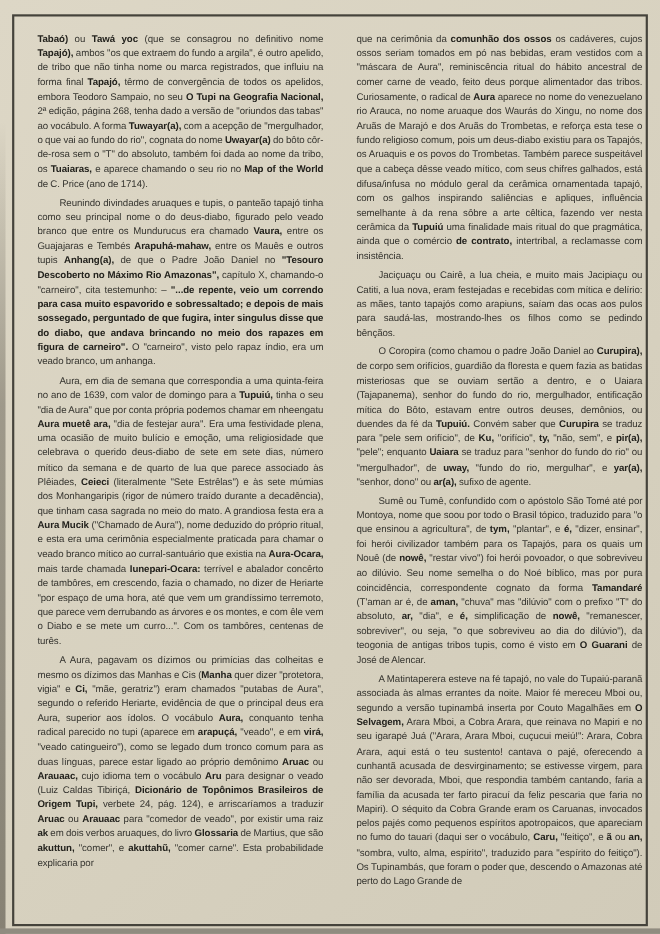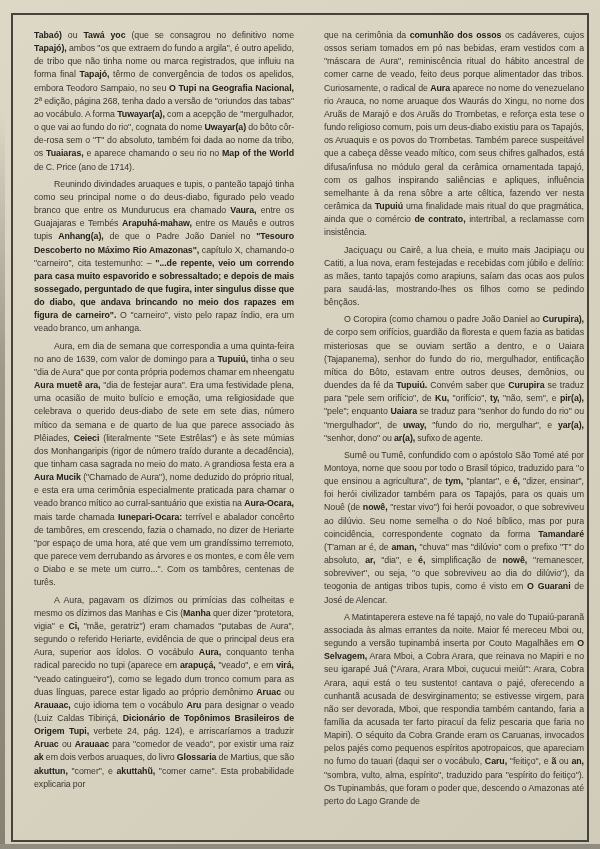--- a/index.html
+++ b/index.html
@@ -41,20 +41,20 @@
 <div class="scan">
   <div class="frame"></div>
   <div class="textcol left">
       <p class="para"><b>Tabaó)</b><span> ou </span><b>Tawá yoc</b><span> (que se consagrou no definitivo nome </span><b>Tapajó),</b><span> ambos "os que extraem do fundo a argila", é outro apelido, de tribo que não tinha nome ou marca registrados, que influiu na forma final </span><b>Tapajó,</b><span> têrmo de convergência de todos os apelidos, embora Teodoro Sampaio, no seu </span><b>O Tupi na Geografia Nacional,</b><span> 2ª edição, página 268, tenha dado a versão de "oriundos das tabas" ao vocábulo. A forma </span><b>Tuwayar(a),</b><span> com a acepção de "mergulhador, o que vai ao fundo do rio", cognata do nome </span><b>Uwayar(a)</b><span> do bôto côr-de-rosa sem o "T" do absoluto, também foi dada ao nome da tribo, os </span><b>Tuaiaras,</b><span> e aparece chamando o seu rio no </span><b>Map of the World</b><span> de C. Price (ano de 1714).</span></p>
       <p class="para indent"><span>Reunindo divindades aruaques e tupis, o panteão tapajó tinha como seu principal nome o do deus-diabo, figurado pelo veado branco que entre os Mundurucus era chamado </span><b>Vaura,</b><span> entre os Guajajaras e Tembés </span><b>Arapuhá-mahaw,</b><span> entre os Mauês e outros tupis </span><b>Anhang(a),</b><span> de que o Padre João Daniel no </span><b>"Tesouro Descoberto no Máximo Rio Amazonas",</b><span> capítulo X, chamando-o "carneiro", cita testemunho: – </span><b>"...de repente, veio um correndo para casa muito espavorido e sobressaltado; e depois de mais sossegado, perguntado de que fugira, inter singulus disse que do diabo, que andava brincando no meio dos rapazes em figura de carneiro".</b><span> O "carneiro", visto pelo rapaz índio, era um veado branco, um anhanga.</span></p>
       <p class="para indent"><span>Aura, em dia de semana que correspondia a uma quinta-feira no ano de 1639, com valor de domingo para a </span><b>Tupuiú,</b><span> tinha o seu "dia de Aura" que por conta própria podemos chamar em nheengatu </span><b>Aura muetê ara,</b><span> "dia de festejar aura". Era uma festividade plena, uma ocasião de muito bulício e emoção, uma religiosidade que celebrava o querido deus-diabo de sete em sete dias, número mítico da semana e de quarto de lua que parece associado às Plêiades, </span><b>Ceieci</b><span> (literalmente "Sete Estrêlas") e às sete múmias dos Monhangaripis (rigor de número traído durante a decadência), que tinham casa sagrada no meio do mato. A grandiosa festa era a </span><b>Aura Mucik</b><span> ("Chamado de Aura"), nome deduzido do próprio ritual, e esta era uma cerimônia especialmente praticada para chamar o veado branco mítico ao curral-santuário que existia na </span><b>Aura-Ocara,</b><span> mais tarde chamada </span><b>Iunepari-Ocara:</b><span> terrível e abalador concêrto de tambôres, em crescendo, fazia o chamado, no dizer de Heriarte "por espaço de uma hora, até que vem um grandíssimo terremoto, que parece vem derrubando as árvores e os montes, e com êle vem o Diabo e se mete um curro...". Com os tambôres, centenas de turês.</span></p>
       <p class="para indent"><span>A Aura, pagavam os dízimos ou primícias das colheitas e mesmo os dízimos das Manhas e Cis (</span><b>Manha</b><span> quer dizer "protetora, vigia" e </span><b>Ci,</b><span> "mãe, geratriz") eram chamados "putabas de Aura", segundo o referido Heriarte, evidência de que o principal deus era Aura, superior aos ídolos. O vocábulo </span><b>Aura,</b><span> conquanto tenha radical parecido no tupi (aparece em </span><b>arapuçá,</b><span> "veado", e em </span><b>virá,</b><span> "veado catingueiro"), como se legado dum tronco comum para as duas línguas, parece estar ligado ao próprio demônimo </span><b>Aruac</b><span> ou </span><b>Arauaac,</b><span> cujo idioma tem o vocábulo </span><b>Aru</b><span> para designar o veado (Luiz Caldas Tibiriçá, </span><b>Dicionário de Topônimos Brasileiros de Origem Tupi,</b><span> verbete 24, pág. 124), e arriscaríamos a traduzir </span><b>Aruac</b><span> ou </span><b>Arauaac</b><span> para "comedor de veado", por existir uma raiz </span><b>ak</b><span> em dois verbos aruaques, do livro </span><b>Glossaria</b><span> de Martius, que são </span><b>akuttun,</b><span> "comer", e </span><b>akuttahũ,</b><span> "comer carne". Esta probabilidade explicaria por</span></p>
     </div>
   <div class="textcol right">
       <p class="para"><span>que na cerimônia da </span><b>comunhão dos ossos</b><span> os cadáveres, cujos ossos seriam tomados em pó nas bebidas, eram vestidos com a "máscara de Aura", reminiscência ritual do hábito ancestral de comer carne de veado, feito deus porque alimentador das tribos. Curiosamente, o radical de </span><b>Aura</b><span> aparece no nome do venezuelano rio Arauca, no nome aruaque dos Waurás do Xingu, no nome dos Aruãs de Marajó e dos Aruãs do Trombetas, e reforça esta tese o fundo religioso comum, pois um deus-diabo existiu para os Tapajós, os Aruaquis e os povos do Trombetas. Também parece suspeitável que a cabeça dêsse veado mítico, com seus chifres galhados, está difusa/infusa no módulo geral da cerâmica ornamentada tapajó, com os galhos inspirando saliências e apliques, influência semelhante à da rena sôbre a arte cêltica, fazendo ver nesta cerâmica da </span><b>Tupuiú</b><span> uma finalidade mais ritual do que pragmática, ainda que o comércio </span><b>de contrato,</b><span> intertribal, a reclamasse com insistência.</span></p>
-      <p class="para indent"><span>Jaciçuaçu ou Cairê, a lua cheia, e muito mais Jacipiaçu ou Catiti, a lua nova, eram festejadas e recebidas com júbilo e delírio: as mães, tanto tapajós como arapiuns, saíam das ocas aos pulos para saudá-las, mostrando-lhes os filhos como se pedindo bênçãos.</span></p>
+      <p class="para indent"><span>Jaciçuaçu ou Cairê, a lua cheia, e muito mais Jacipiaçu ou Catiti, a lua nova, eram festejadas e recebidas com mítica e delírio: as mães, tanto tapajós como arapiuns, saíam das ocas aos pulos para saudá-las, mostrando-lhes os filhos como se pedindo bênçãos.</span></p>
       <p class="para indent"><span>O Coropira (como chamou o padre João Daniel ao </span><b>Curupira),</b><span> de corpo sem orifícios, guardião da floresta e quem fazia as batidas misteriosas que se ouviam sertão a dentro, e o Uaiara (Tajapanema), senhor do fundo do rio, mergulhador, entificação mítica do Bôto, estavam entre outros deuses, demônios, ou duendes da fé da </span><b>Tupuiú.</b><span> Convém saber que </span><b>Curupira</b><span> se traduz para "pele sem orifício", de </span><b>Ku,</b><span> "orifício", </span><b>ty,</b><span> "não, sem", e </span><b>pir(a),</b><span> "pele"; enquanto </span><b>Uaiara</b><span> se traduz para "senhor do fundo do rio" ou "mergulhador", de </span><b>uway,</b><span> "fundo do rio, mergulhar", e </span><b>yar(a),</b><span> "senhor, dono" ou </span><b>ar(a),</b><span> sufixo de agente.</span></p>
       <p class="para indent"><span>Sumê ou Tumê, confundido com o apóstolo São Tomé até por Montoya, nome que soou por todo o Brasil tópico, traduzido para "o que ensinou a agricultura", de </span><b>tym,</b><span> "plantar", e </span><b>é,</b><span> "dizer, ensinar", foi herói civilizador também para os Tapajós, para os quais um Nouê (de </span><b>nowê,</b><span> "restar vivo") foi herói povoador, o que sobreviveu ao dilúvio. Seu nome semelha o do Noé bíblico, mas por pura coincidência, correspondente cognato da forma </span><b>Tamandaré</b><span> (T'aman ar é, de </span><b>aman,</b><span> "chuva" mas "dilúvio" com o prefixo "T" do absoluto, </span><b>ar,</b><span> "dia", e </span><b>é,</b><span> simplificação de </span><b>nowê,</b><span> "remanescer, sobreviver", ou seja, "o que sobreviveu ao dia do dilúvio"), da teogonia de antigas tribos tupis, como é visto em </span><b>O Guarani</b><span> de José de Alencar.</span></p>
       <p class="para indent"><span>A Matintaperera esteve na fé tapajó, no vale do Tupaiú-paranã associada às almas errantes da noite. Maior fé mereceu Mboi ou, segundo a versão tupinambá inserta por Couto Magalhães em </span><b>O Selvagem,</b><span> Arara Mboi, a Cobra Arara, que reinava no Mapiri e no seu igarapé Juá ("Arara, Arara Mboi, cuçucui meiú!": Arara, Cobra Arara, aqui está o teu sustento! cantava o pajé, oferecendo a cunhantã acusada de desvirginamento; se estivesse virgem, para não ser devorada, Mboi, que respondia também cantando, faria a família da acusada ter farto piracuí da feliz pescaria que faria no Mapiri). O séquito da Cobra Grande eram os Caruanas, invocados pelos pajés como pequenos espíritos apotropaicos, que apareciam no fumo do tauari (daqui ser o vocábulo, </span><b>Caru,</b><span> "feitiço", e </span><b>ã</b><span> ou </span><b>an,</b><span> "sombra, vulto, alma, espírito", traduzido para "espírito do feitiço"). Os Tupinambás, que foram o poder que, descendo o Amazonas até perto do Lago Grande de</span></p>
     </div>
   <div class="edge-left"></div>
   <div class="edge-bottom"></div>
 </div>
 
 </body></html>

